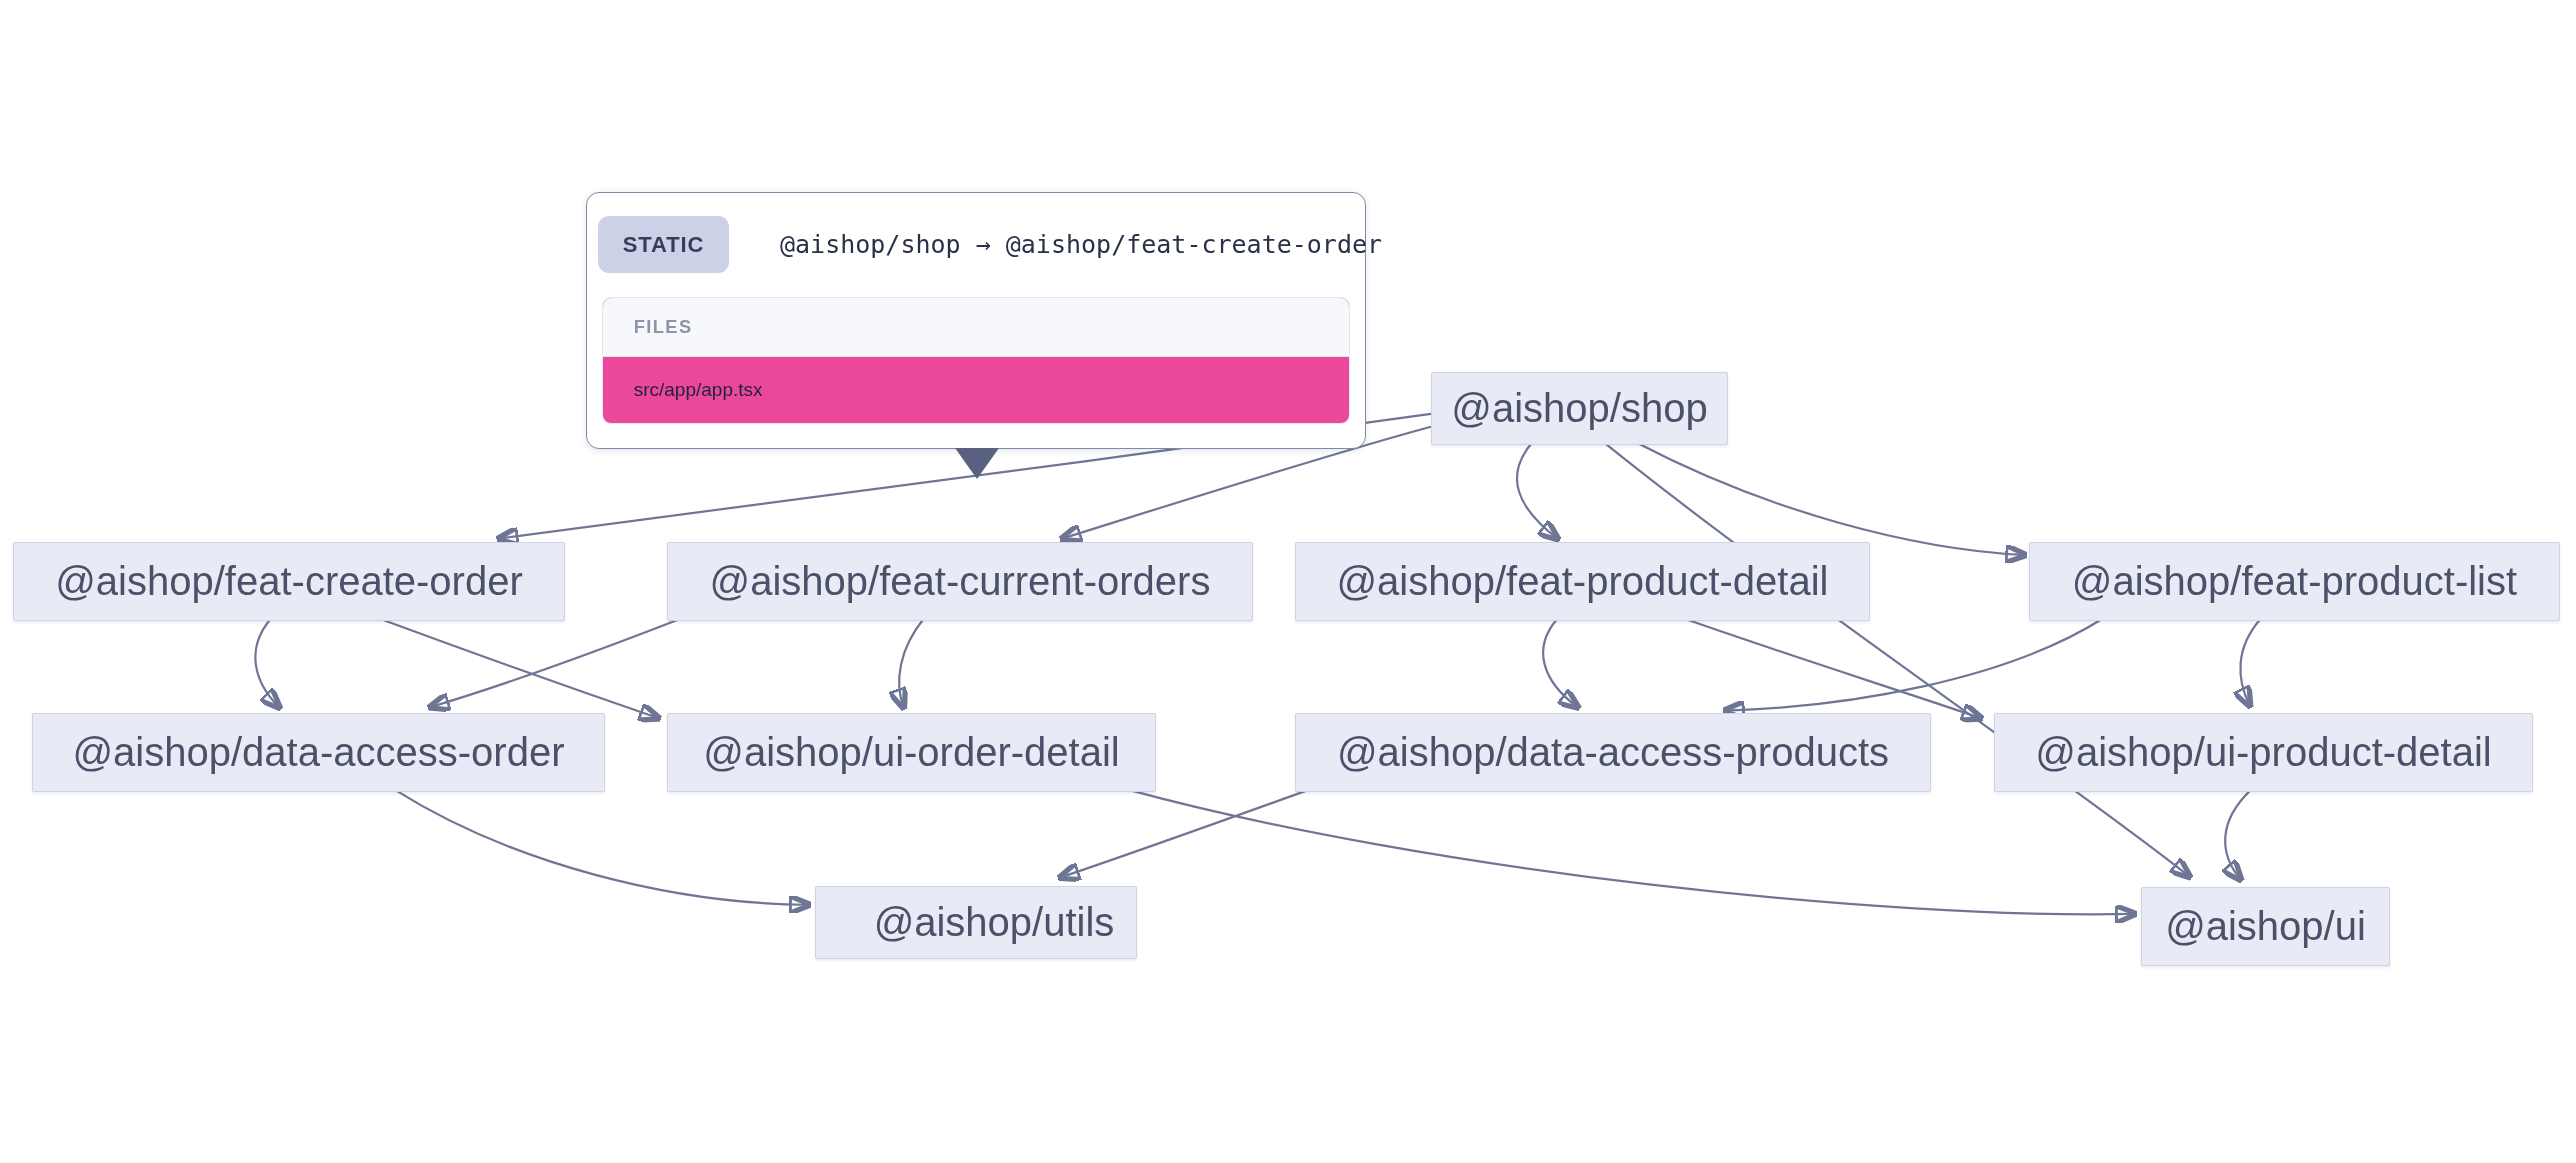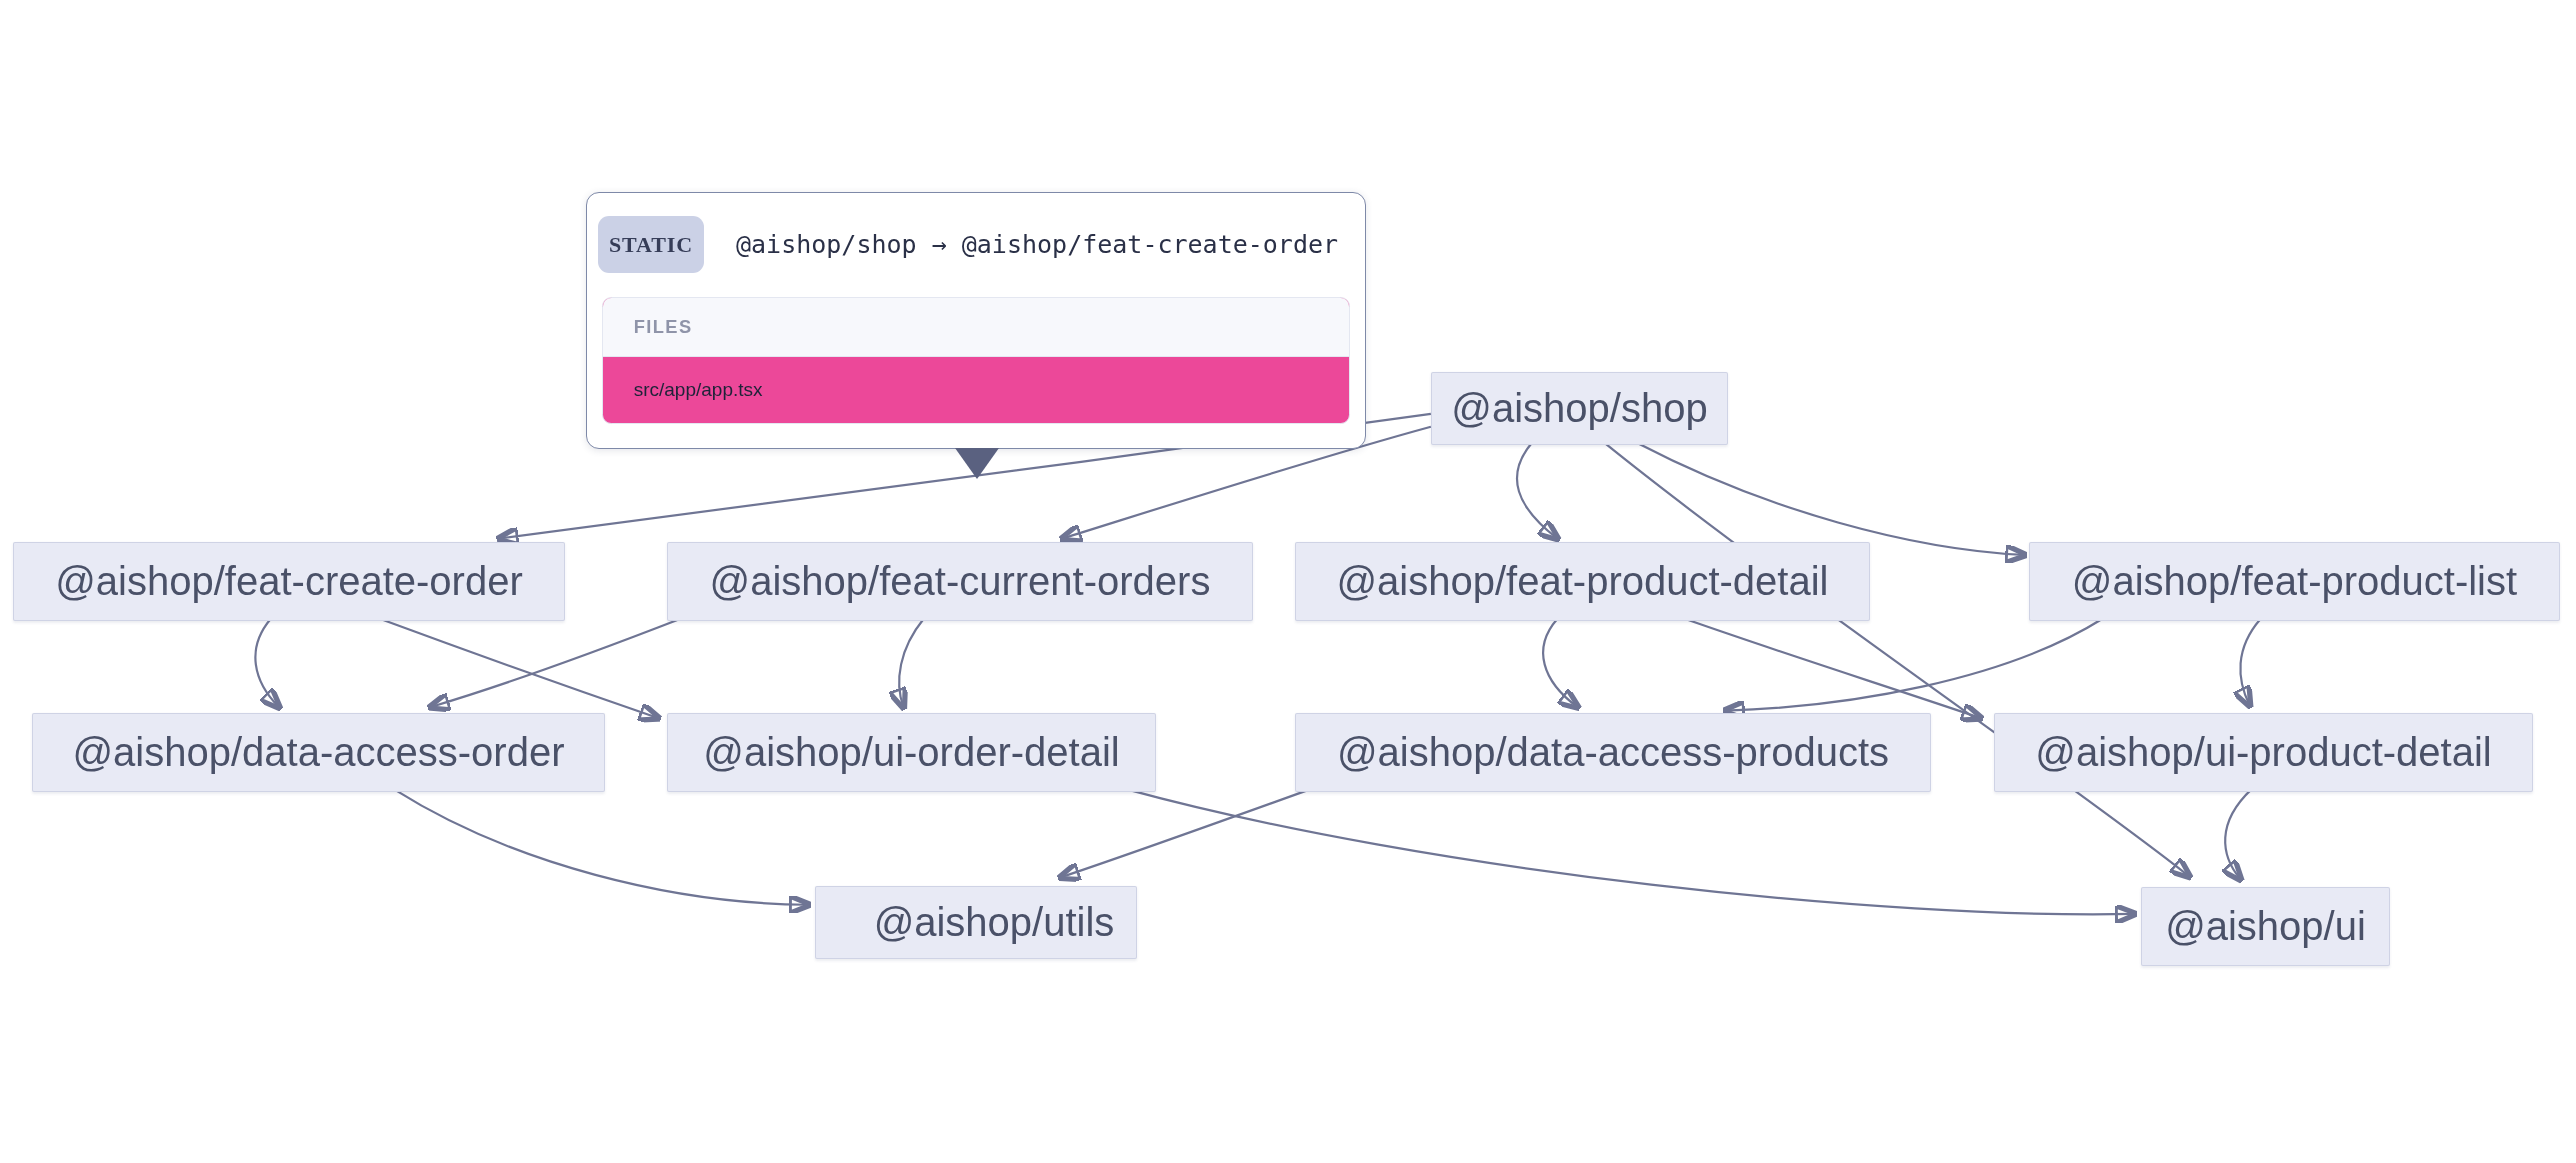--- a/index.html
+++ b/index.html
@@ -19,25 +19,25 @@
         border-radius:2px;box-shadow:0 1.8px 2.7px rgba(70,80,120,0.10);
         color:var(--node-text);font-size:40px;white-space:nowrap;cursor:pointer;}
   
   .tooltip{position:absolute;left:586px;top:192px;width:780px;height:257px;z-index:2;
            background:#ffffff;border:1.8px solid var(--tt-border);border-radius:13px;
            box-shadow:0 1.8px 7.3px rgba(50,60,90,0.12);box-sizing:border-box;}
   .tooltip-caret{position:absolute;left:955px;top:448px;width:0;height:0;z-index:3;
            border-left:22px solid transparent;border-right:22px solid transparent;
            border-top:31px solid var(--caret);}
   .tt-row{display:flex;align-items:center;margin:23px 22px 0 11px;}
-  .badge{display:flex;align-items:center;justify-content:center;width:106px;height:57px;
+  .badge{display:flex;align-items:center;justify-content:center;width:131px;height:57px;
          background:var(--badge-bg);color:var(--badge-text);border-radius:11px;
          font-weight:700;font-size:22px;letter-spacing:0.9px;flex:0 0 auto;
-         font-family:Liberation Serif, serif;}
-  .edge-label{margin-left:32px;font-family:"DejaVu Sans Mono","Liberation Mono",monospace;
+         font-family:Liberation Sans, sans-serif;}
+  .edge-label{margin-left:51px;font-family:"DejaVu Sans Mono","Liberation Mono",monospace;
          font-size:25px;color:var(--codetext);white-space:nowrap;}
   .files-box{position:absolute;left:14.7px;top:104px;width:748px;height:127px;
          border:1.4px solid var(--files-border);border-radius:9.2px;overflow:hidden;
          background:#ec4899;box-sizing:border-box;}
   .files-header{height:58px;background:var(--files-bg);border-bottom:1.4px solid var(--files-border);
          display:flex;align-items:center;padding-left:31px;color:var(--muted);
          font-size:18.3px;font-weight:600;letter-spacing:1.4px;}
   .file-row{height:66px;display:flex;align-items:center;padding-left:31px;
          color:var(--dark);font-size:19px;}
 </style>

